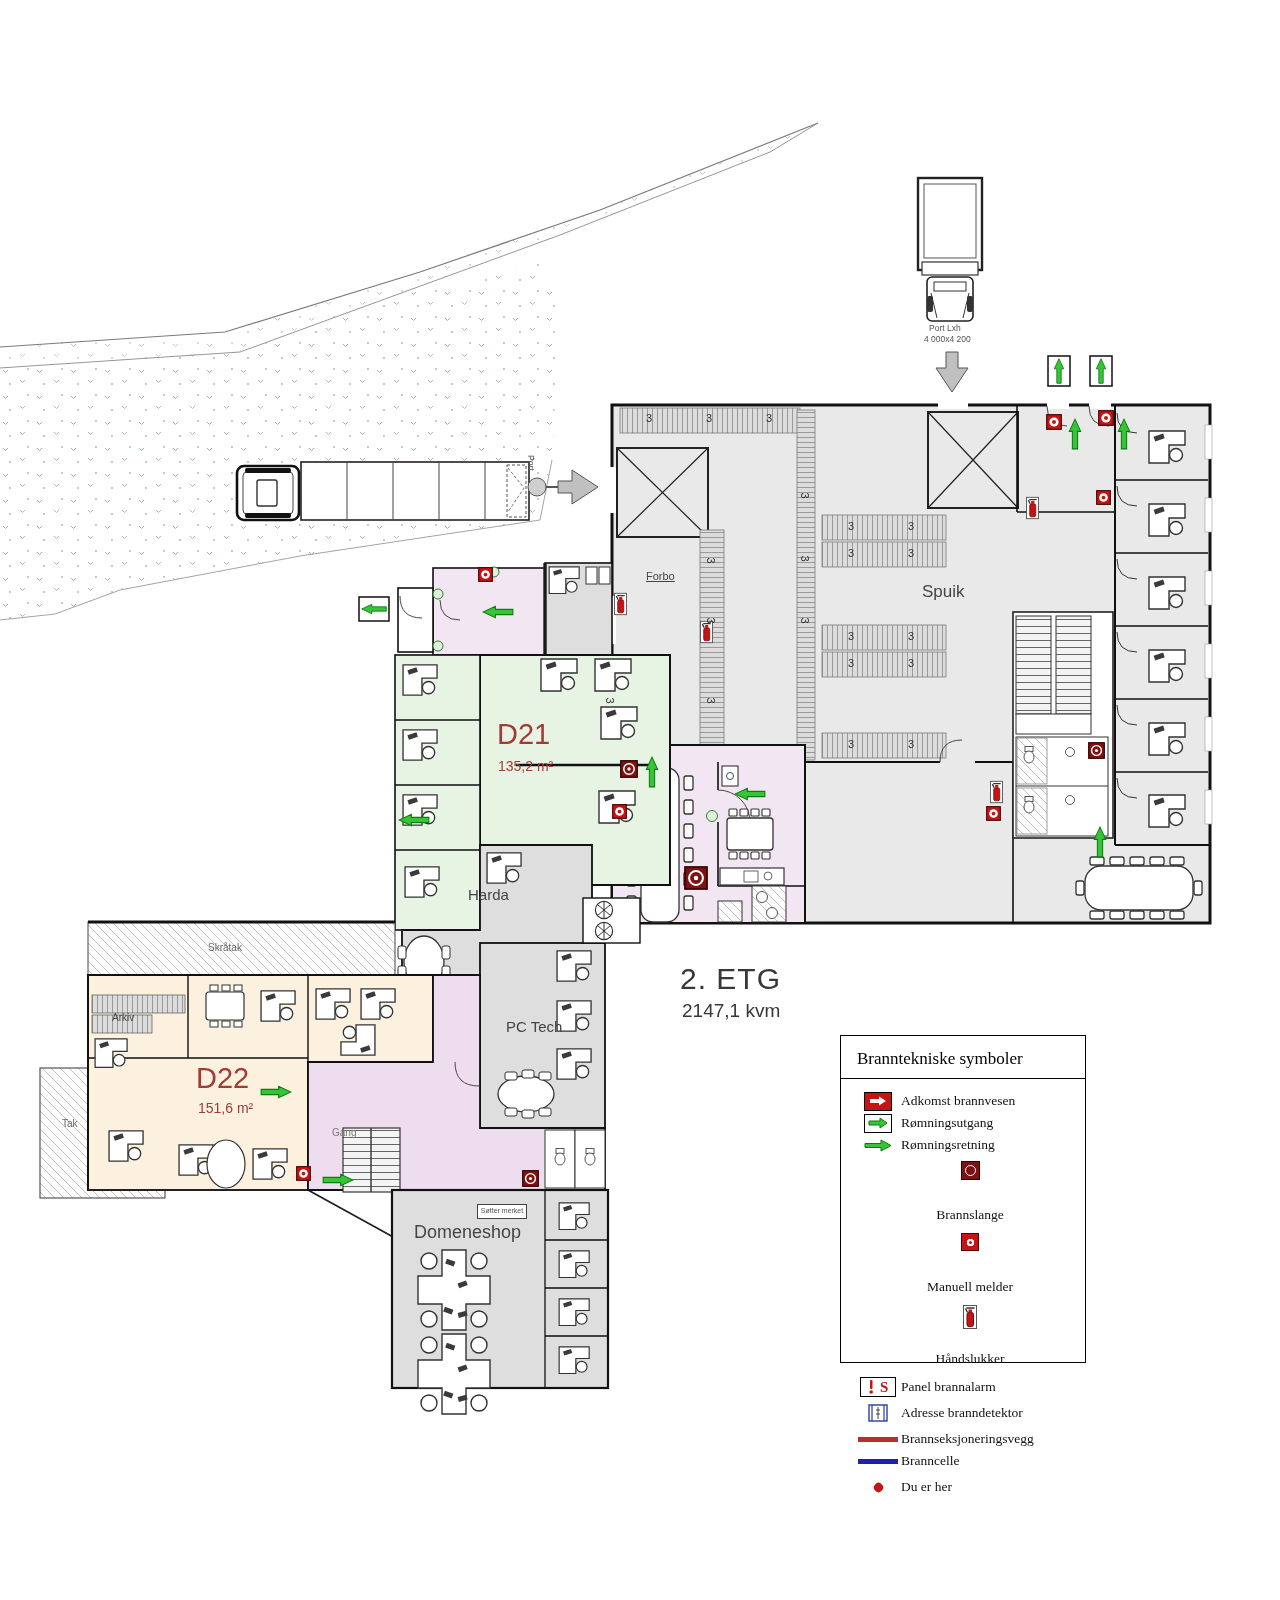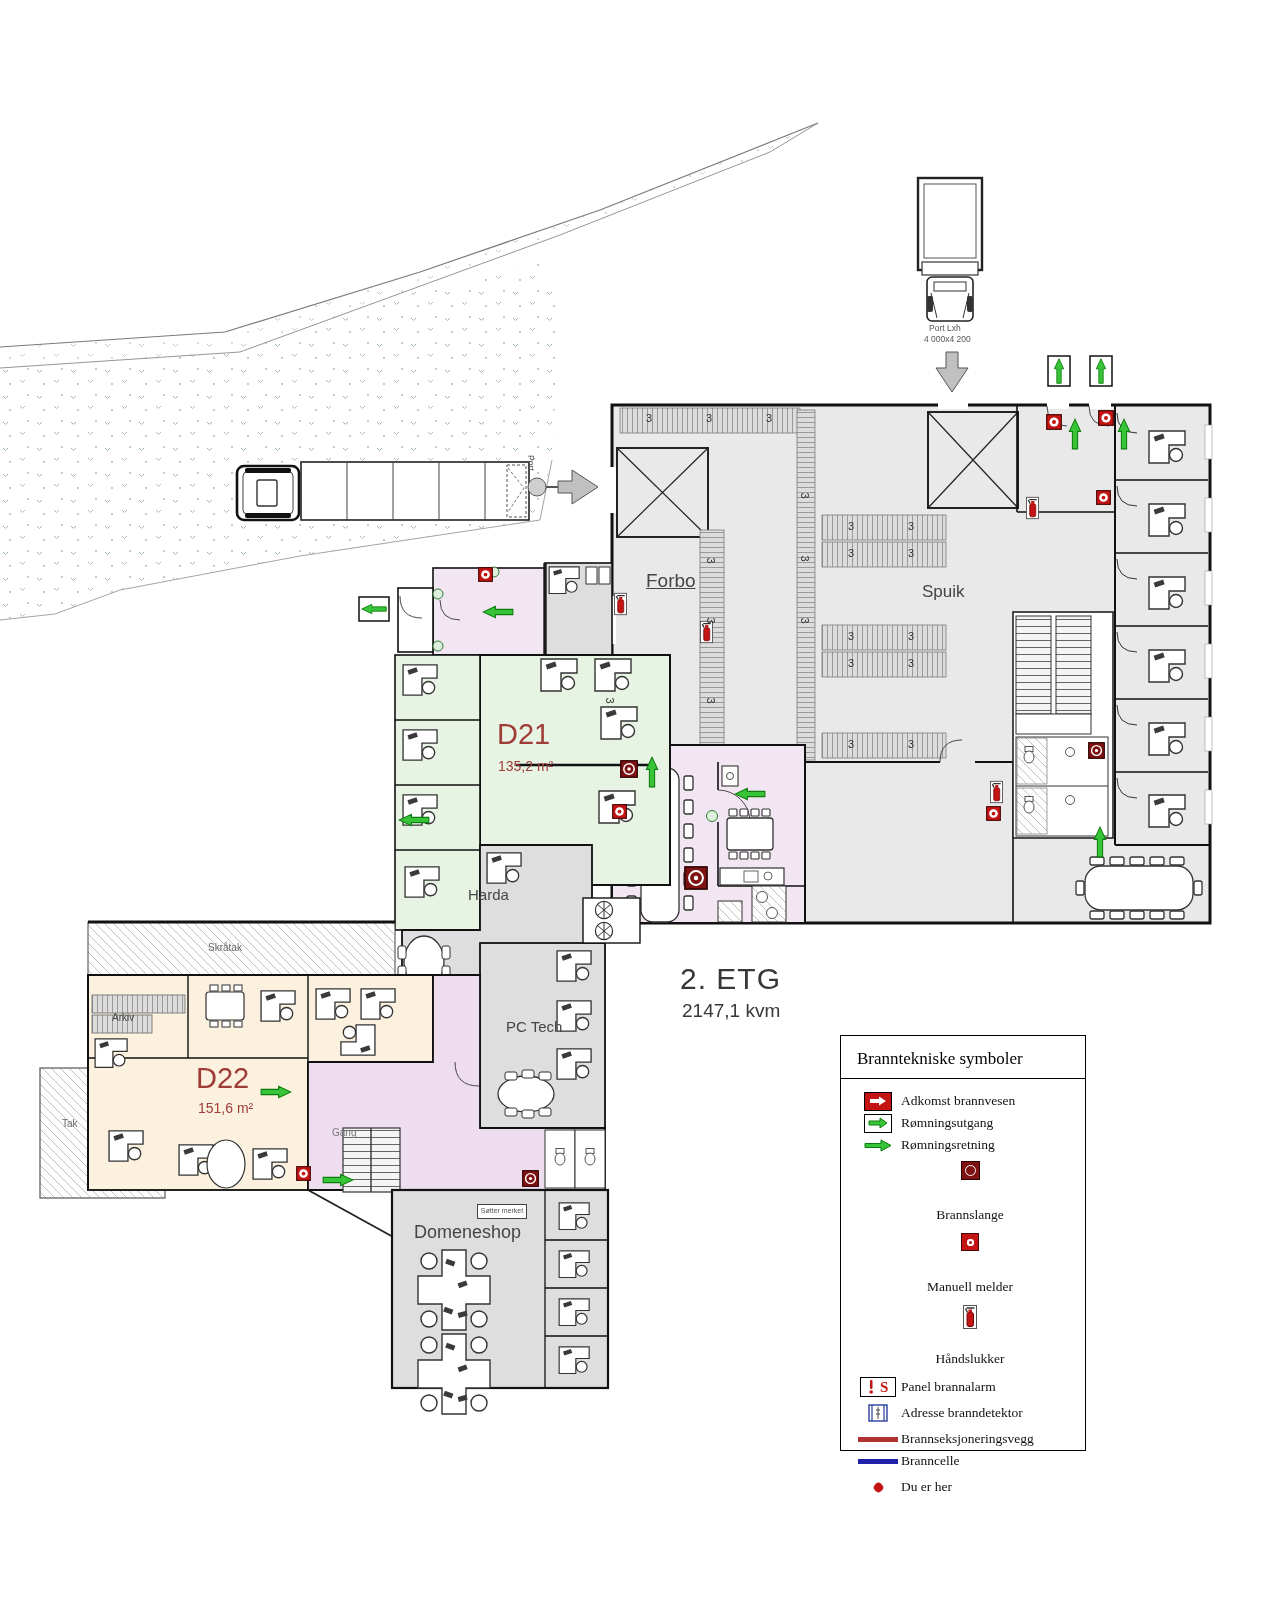--- a/index.html
+++ b/index.html
@@ -6,21 +6,21 @@
   #canvas{position:relative;width:1280px;height:1600px;background:#fff;overflow:hidden;
           font-family:"Liberation Sans",sans-serif;}
   .lbl{position:absolute;color:#454545;white-space:nowrap;}
   .red-room{color:#a03c38;}
   .r3{position:absolute;font-size:11px;color:#333;line-height:1;}
   .r3v{transform:rotate(90deg);}
   .tiny{font-size:8.5px;color:#555;}
   .title-floor{position:absolute;left:680px;top:962px;font-size:30px;color:#373737;letter-spacing:1px;}
   .title-area{position:absolute;left:682px;top:1000px;font-size:19px;color:#373737;}
   
-  .legend{position:absolute;left:840px;top:1035px;width:246px;height:416px;background:#fff;
+  .legend{position:absolute;left:840px;top:1035px;width:246px;height:328px;background:#fff;
           border:1.3px solid #000;font-family:"Liberation Serif",serif;box-sizing:border-box;}
   .legend-title{font-size:17px;color:#000;padding:13px 0 9px 16px;border-bottom:1.3px solid #000;}
   .legend-items{padding:12px 0 0 14px;}
   .lrow{display:flex;align-items:center;min-height:20px;margin-bottom:19px;}
   .lrow .ic{width:46px;display:flex;justify-content:center;flex:0 0 46px;}
   .lrow .lt{font-size:13.5px;color:#111;}
   .mb0{margin-bottom:2px;} .mb1{margin-bottom:6px;} .mb2{margin-bottom:10px;flex-direction:column;}
   .lg-adkomst{width:26px;height:17px;background:#c41414;border:1px solid #000;display:flex;align-items:center;justify-content:center;}
   .lg-utgang{width:26px;height:17px;background:#fff;border:1px solid #000;display:flex;align-items:center;justify-content:center;}
   .lg-slange{width:17px;height:17px;background:#7e1111;border:1px solid #2d0303;display:flex;align-items:center;justify-content:center;}
@@ -448,21 +448,21 @@
   </g>
   <g>
     <rect x="1090" y="356" width="22" height="30" fill="#fff" stroke="#111" stroke-width="1.5"></rect>
     <g transform="translate(1101,371) rotate(-90)">
             <use href="#agr" x="-13" y="-6" width="26" height="12"></use>
           </g>
   </g>
 </g>
 </svg>
 
-<span class="lbl" style="left:646px;top:570px;font-size:19px;text-decoration:underline;">Forbo</span>
+<span class="lbl" style="left:646px;top:570px;font-size:11px;text-decoration:underline;">Forbo</span>
 <span class="lbl" style="left:922px;top:582px;font-size:17px;">Spuik</span>
 <span class="lbl red-room" style="left:497px;top:718px;font-size:29px;">D21</span>
 <span class="lbl red-room" style="left:498px;top:758px;font-size:14px;">135,2 m²</span>
 <span class="lbl red-room" style="left:196px;top:1062px;font-size:29px;">D22</span>
 <span class="lbl red-room" style="left:198px;top:1100px;font-size:14px;">151,6 m²</span>
 <span class="lbl" style="left:468px;top:886px;font-size:15px;">Harda</span>
 <span class="lbl" style="left:506px;top:1018px;font-size:15px;">PC Tech</span>
 <span class="lbl" style="left:332px;top:1100px;font-size:10px;color:#777;margin-top:27px;">Gang</span>
 <span class="lbl" style="left:414px;top:1222px;font-size:18px;">Domeneshop</span>
 <span class="lbl" style="left:112px;top:1012px;font-size:10px;">Arkiv</span>

